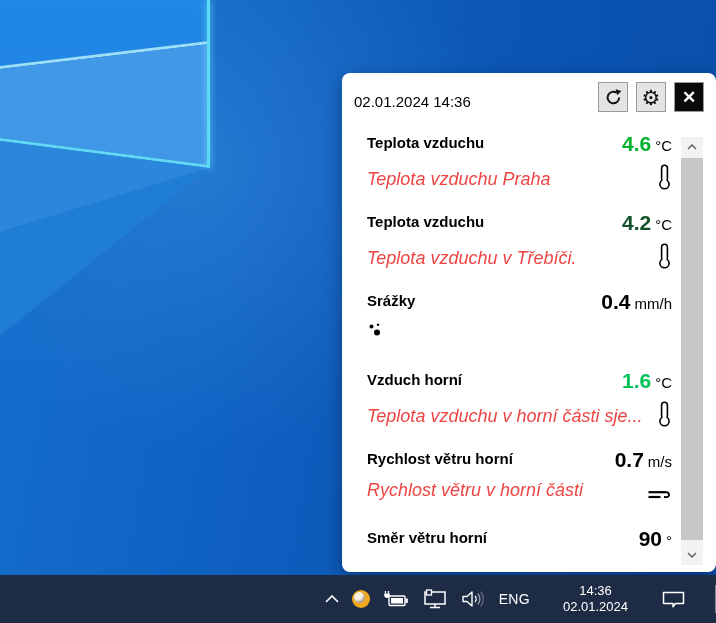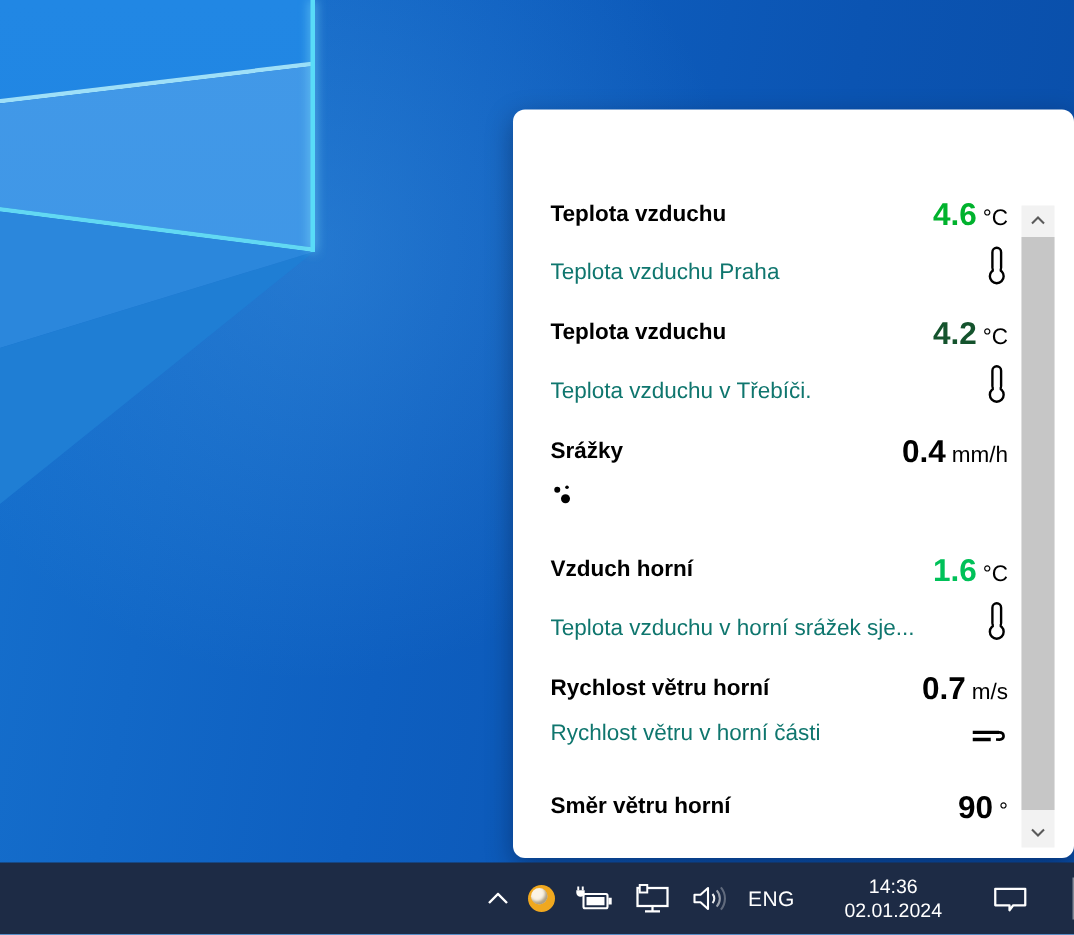--- a/index.html
+++ b/index.html
@@ -31,21 +31,21 @@
 
   
   .sensor-list { position:absolute; left:0; top:56px; width:376px; }
   .row { height:79px; padding:0 46px 0 25px; }
   .row-line1 { display:flex; justify-content:space-between; align-items:baseline; }
   .row-title { font-size:15px; font-weight:bold; color:#000; }
   .value-block { position:relative; top:3px; white-space:nowrap; }
   .row-value { font-size:21px; font-weight:bold; }
   .row-unit { font-size:15px; color:#000; margin-left:4px; }
   .row-line2 { display:flex; justify-content:space-between; align-items:flex-end; margin-top:11px; }
-  .row-sub { font-size:15px; color:#0f766e; }
+  .row-sub { font-size:18px; color:#ef4444;font-style:italic; }
   .row-icon { display:flex; align-items:flex-end; }
 
   
   .sbar { position:absolute; right:13px; top:64px; width:22px; height:428px; background:#f2f2f2; }
   .sbar-arrow { position:absolute; left:0; width:22px; height:20px; display:flex; align-items:center; justify-content:center; cursor:pointer; }
   .sbar-up { top:0; } .sbar-down { bottom:0; }
   .sbar-thumb { position:absolute; left:0; top:21px; width:22px; height:382px; background:#c6c6c6; cursor:pointer; }
 
   
   .taskbar { position:absolute; left:0; top:575px; width:716px; height:48px; background:#1d2b45;
@@ -69,20 +69,37 @@
     <div class="wp wp-topleft"></div>
     <div class="wp wp-line1"></div>
     <div class="wp wp-beam"></div>
     <div class="wp wp-line2"></div>
     <div class="wp wp-ray1"></div>
     <div class="wp wp-ray2"></div>
     <div class="wp-vline"></div>
   </div>
 
   <div class="panel">
+    <div class="panel-header">
+      <span class="panel-date">02.01.2024 14:36</span>
+      <div class="hdr-btns">
+        <div class="hbtn">
+          <svg width="19" height="19" viewBox="0 0 19 19">
+            <path d="M15.2 9.5 a5.8 5.8 0 1 1 -2.4 -4.7" fill="none" stroke="#111" stroke-width="2"></path>
+            <polygon points="11.6,1.2 17.4,2.9 13.2,7.2" fill="#111"></polygon>
+          </svg>
+        </div>
+        <div class="hbtn">
+          <span class="gear-glyph">⚙</span>
+        </div>
+        <div class="hbtn hbtn-close">
+          <span>✕</span>
+        </div>
+      </div>
+    </div>
 
     <div class="sensor-list">
   <div class="row">
     <div class="row-line1">
       <span class="row-title">Teplota vzduchu</span>
       <span class="value-block">
         <span class="row-value" style="color: rgb(0, 178, 45);">4.6</span><span class="row-unit">°C</span>
       </span>
     </div>
     <div class="row-line2">
@@ -139,21 +156,21 @@
   </div>
 
   <div class="row">
     <div class="row-line1">
       <span class="row-title">Vzduch horní</span>
       <span class="value-block">
         <span class="row-value" style="color: rgb(0, 193, 89);">1.6</span><span class="row-unit">°C</span>
       </span>
     </div>
     <div class="row-line2">
-      <span class="row-sub">Teplota vzduchu v horní srážek sje...</span>
+      <span class="row-sub">Teplota vzduchu v horní části sje...</span>
       <span class="row-icon">
         <svg width="15" height="26" viewBox="0 0 15 26">
           <rect x="4.6" y="1.2" width="5.8" height="16" rx="2.9" fill="#fff" stroke="#000" stroke-width="1.6"></rect>
           <circle cx="7.5" cy="20.2" r="4.6" fill="#fff" stroke="#000" stroke-width="1.6"></circle>
           <rect x="5.6" y="14" width="3.8" height="4" fill="#fff"></rect>
         </svg>
       </span>
 
     </div>
   </div>

